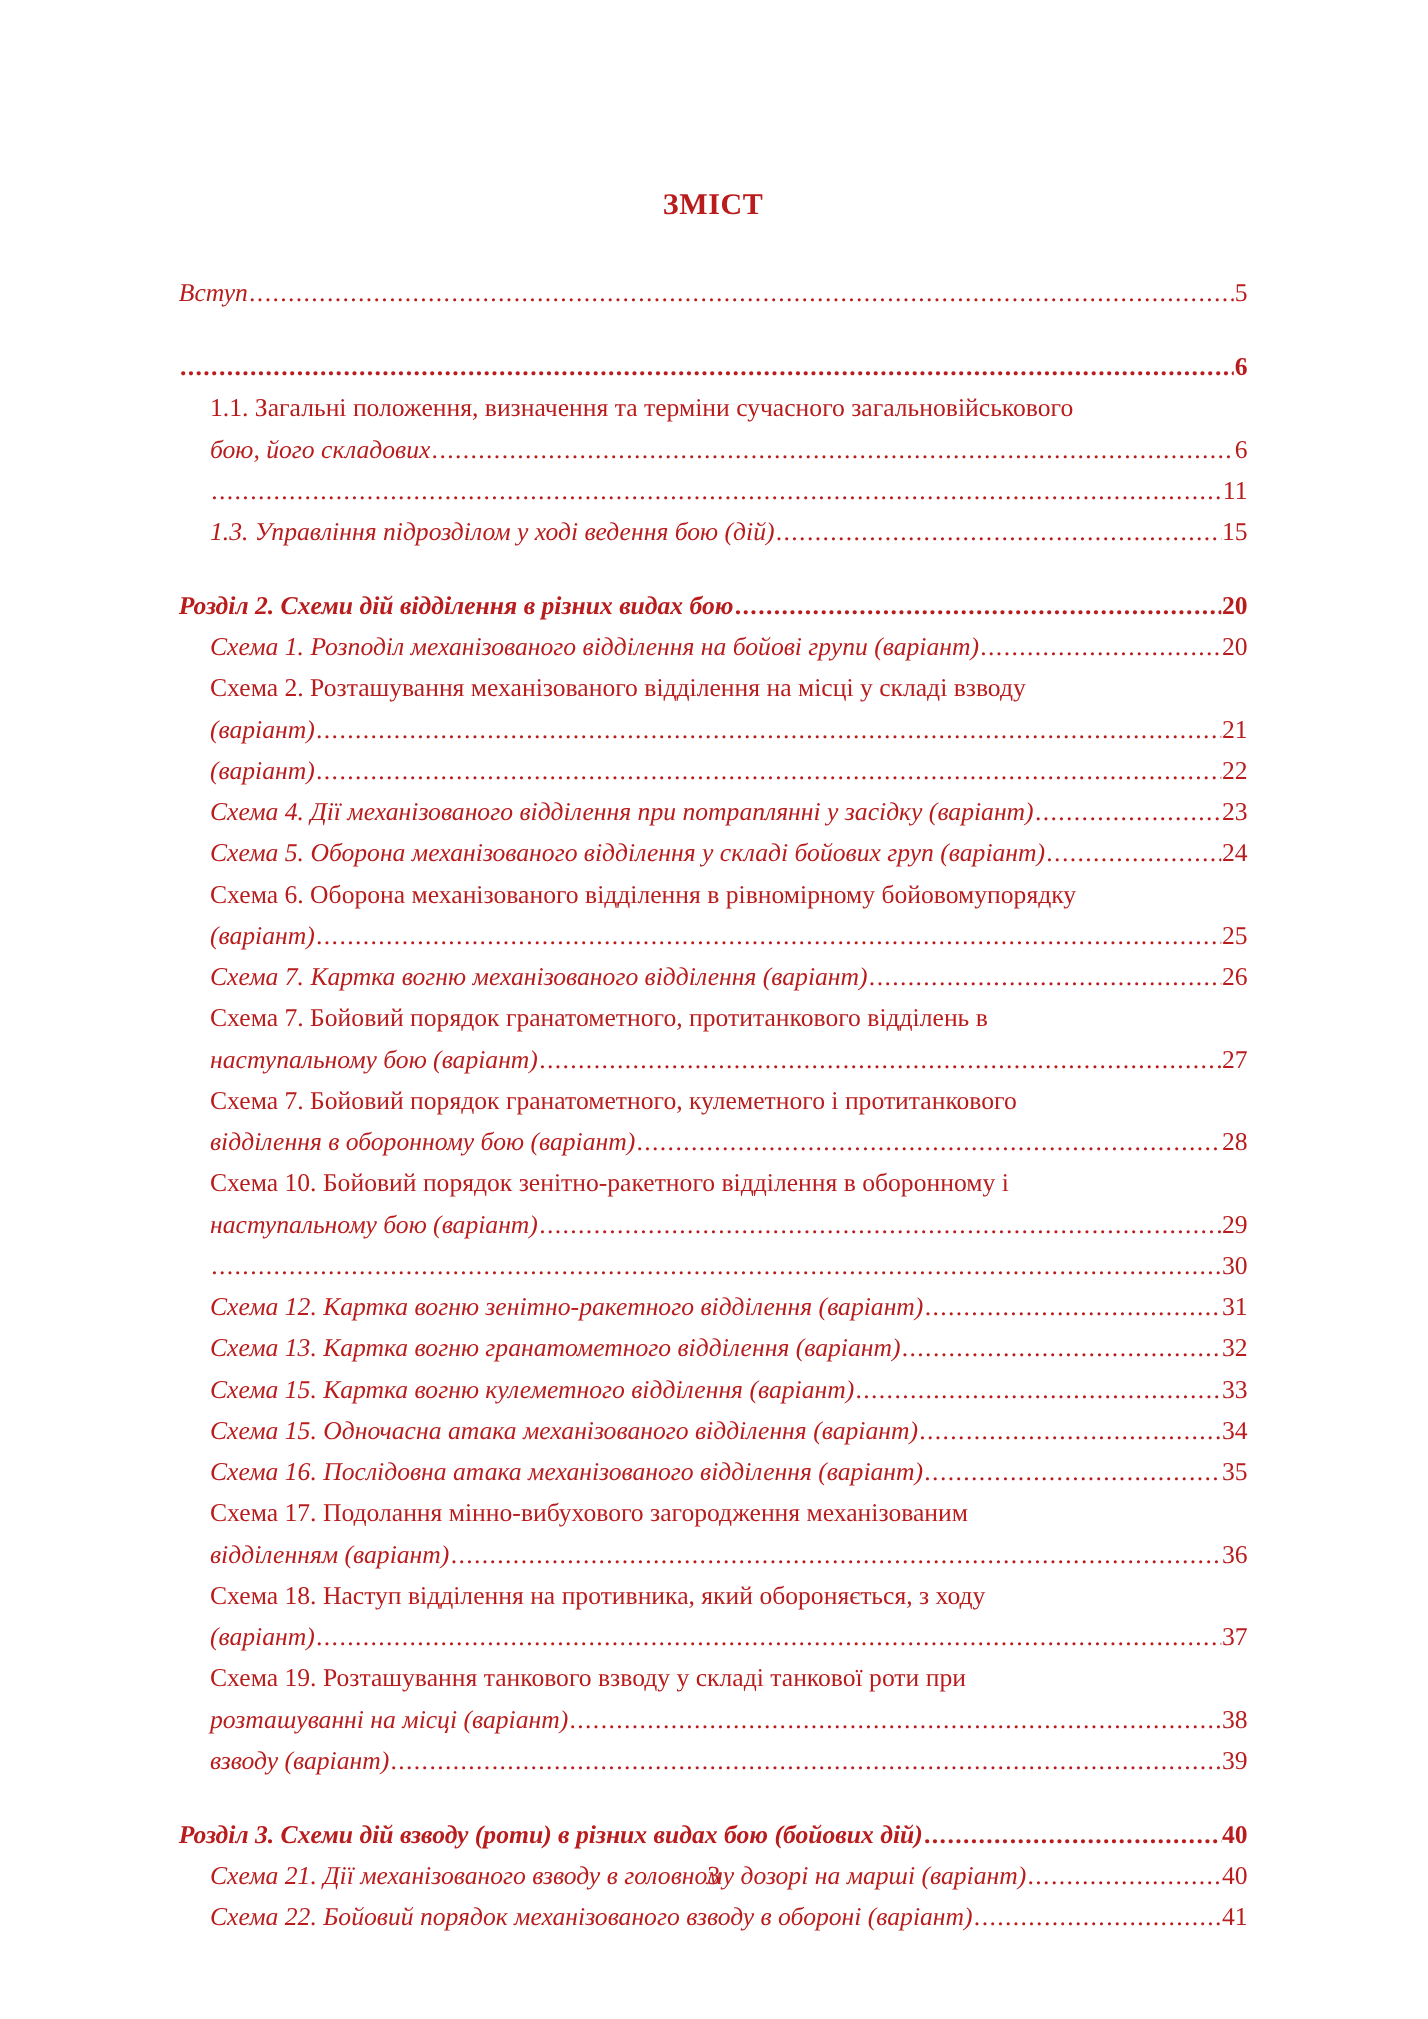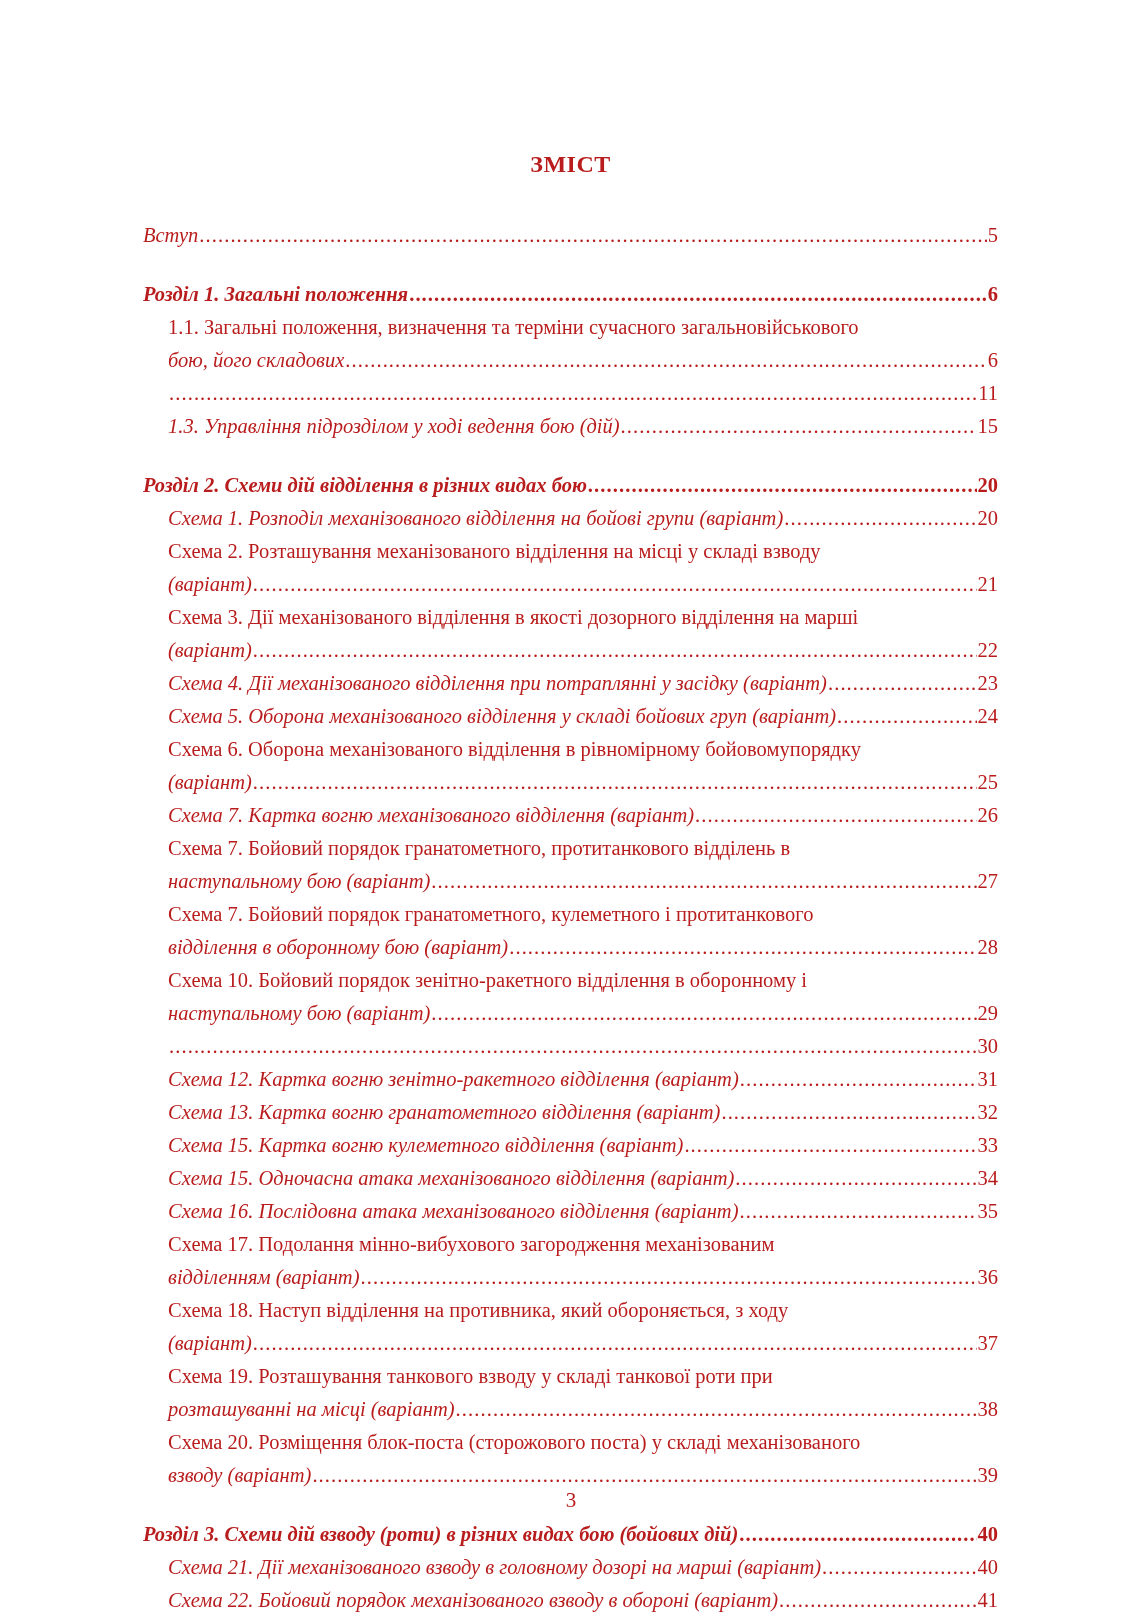--- a/index.html
+++ b/index.html
@@ -121,21 +121,20 @@
                 <span class="lead-page">5</span>
               </div>
             </div>
           </div>
         </div>
         <div class="block-gap"></div>
         <div class="toc-block">
           <div class="toc-entry level-section">
             <div class="entry-inner">
               <div class="lead-line">
-                <span class="lead-title">Розділ 1. Загальні положення</span>
                 <span class="lead-dots" aria-hidden="true">.......................................................................................................................................................................................................</span>
                 <span class="lead-page">6</span>
               </div>
             </div>
           </div>
           <div class="toc-entry level-sub">
             <div class="entry-inner">
               <span class="wrap-line">1.1. Загальні положення, визначення та терміни сучасного загальновійськового</span>
               <div class="lead-line">
                 <span class="lead-title">бою, його складових </span>
@@ -187,21 +186,20 @@
               <span class="wrap-line">Схема 2. Розташування механізованого відділення на місці у складі взводу</span>
               <div class="lead-line">
                 <span class="lead-title">(варіант) </span>
                 <span class="lead-dots" aria-hidden="true">.......................................................................................................................................................................................................</span>
                 <span class="lead-page">21</span>
               </div>
             </div>
           </div>
           <div class="toc-entry level-sub">
             <div class="entry-inner">
-              <span class="wrap-line">Схема 3. Дії механізованого відділення в якості дозорного відділення на марші</span>
               <div class="lead-line">
                 <span class="lead-title">(варіант) </span>
                 <span class="lead-dots" aria-hidden="true">.......................................................................................................................................................................................................</span>
                 <span class="lead-page">22</span>
               </div>
             </div>
           </div>
           <div class="toc-entry level-sub">
             <div class="entry-inner">
               <div class="lead-line">
@@ -347,21 +345,20 @@
               <span class="wrap-line">Схема 19. Розташування танкового взводу у складі танкової роти при</span>
               <div class="lead-line">
                 <span class="lead-title">розташуванні на місці (варіант)</span>
                 <span class="lead-dots" aria-hidden="true">.......................................................................................................................................................................................................</span>
                 <span class="lead-page">38</span>
               </div>
             </div>
           </div>
           <div class="toc-entry level-sub">
             <div class="entry-inner">
-              <span class="wrap-line">Схема 20. Розміщення блок-поста (сторожового поста) у складі механізованого</span>
               <div class="lead-line">
                 <span class="lead-title">взводу (варіант) </span>
                 <span class="lead-dots" aria-hidden="true">.......................................................................................................................................................................................................</span>
                 <span class="lead-page">39</span>
               </div>
             </div>
           </div>
         </div>
         <div class="block-gap"></div>
         <div class="toc-block">

